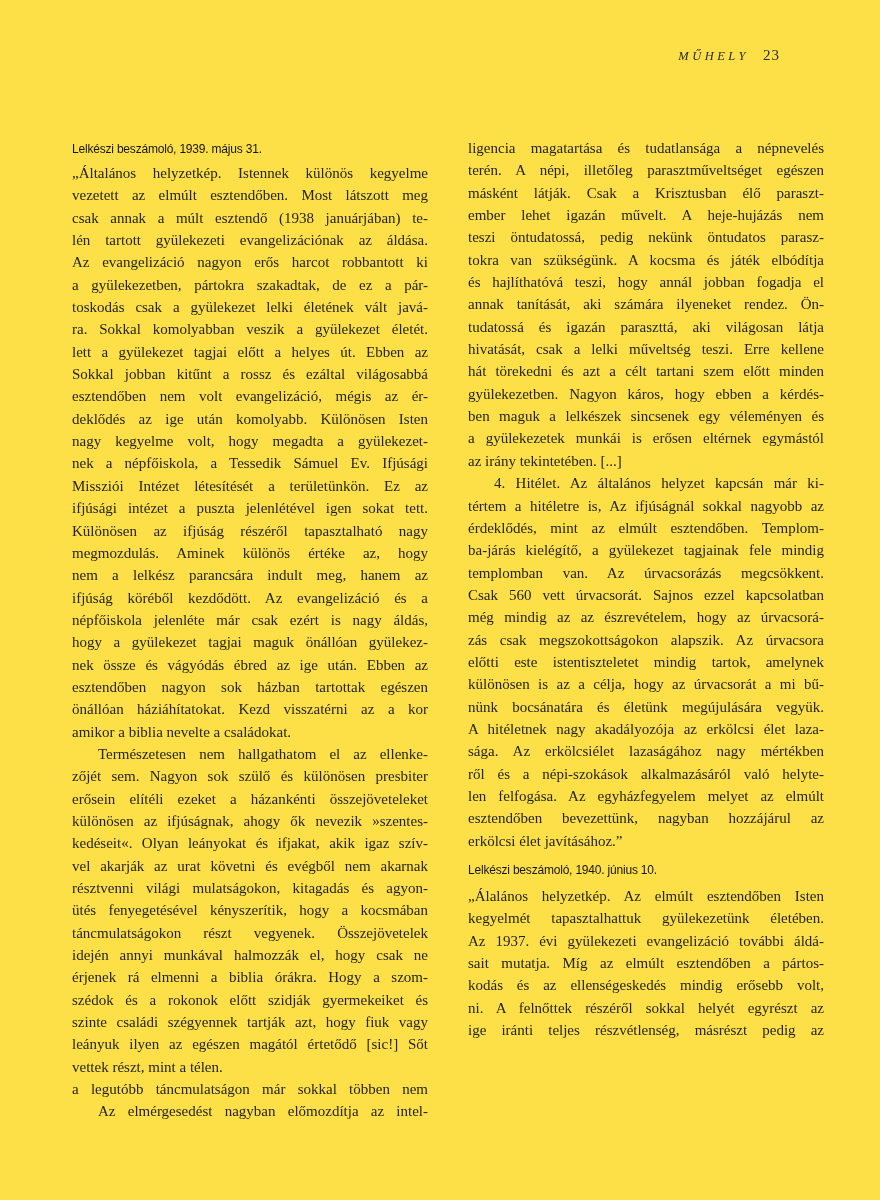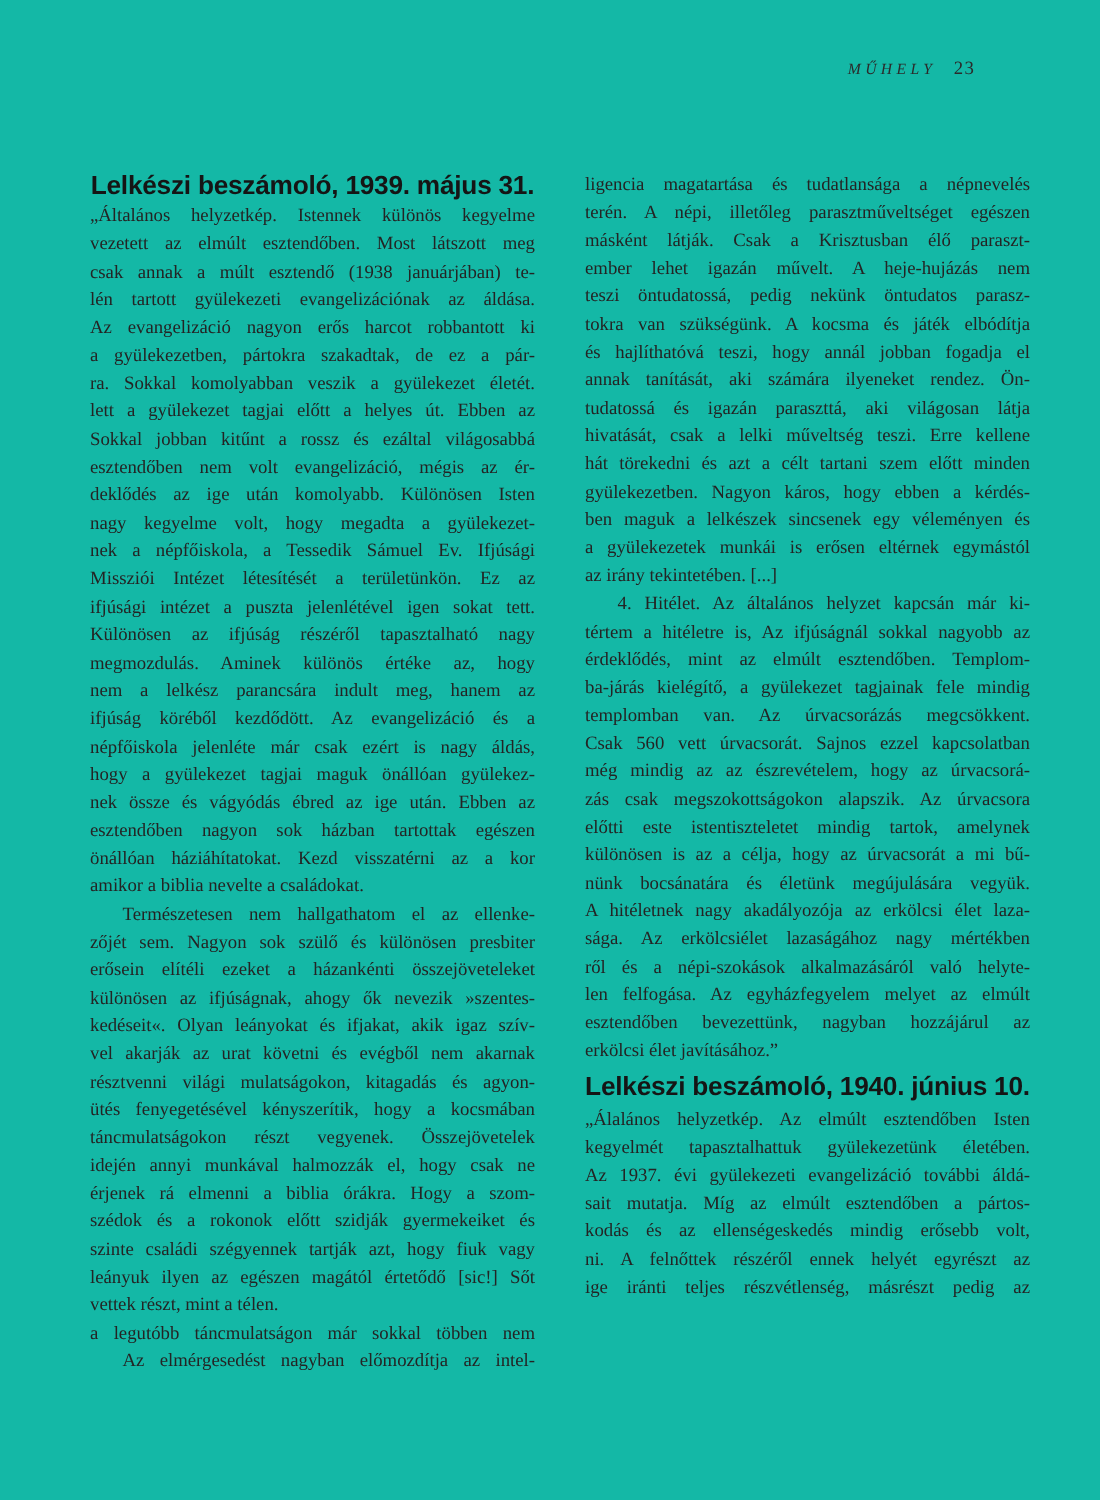--- a/index.html
+++ b/index.html
@@ -1,21 +1,21 @@
 <!DOCTYPE html>
 <html><head>
 <meta charset="utf-8">
 <style>
   html, body { margin: 0; padding: 0; background: #e8e8e8; }
   .page {
     position: relative;
     width: 880px;
     height: 1200px;
     margin: 0 auto;
-    background: #14b8a6;
+    background: #fde047;
     color: #222222;
     font-family: "Liberation Serif", serif;
     overflow: hidden;
   }
   .running-head {
     position: absolute;
     top: 46px;
     right: 100px;
     white-space: nowrap;
     color: #2b2b2b;
@@ -36,27 +36,26 @@
     position: absolute;
     top: 137px;
     width: 356px;
     font-size: 15px;
     color: #242424;
   }
   .col-left  { left: 72px; }
   .col-right { left: 468px; }
   .report-heading {
     font-family: "Liberation Sans", sans-serif;
-    font-weight: 700;
-    font-size: 21px;
+    font-weight: 400;
+    font-size: 12px;
     line-height: 24px;
     letter-spacing: -0.2px;
     color: #151515;
     margin: 0 0 1px 0;
-    text-align: center;
   }
   .col-right .report-heading {
     margin-top: 6px;
     margin-bottom: 3px;
   }
   .text-line {
     height: 22.35px;
     line-height: 22.35px;
     text-align: justify;
     text-align-last: justify;
@@ -74,20 +73,21 @@
     <span class="journal-section">MŰHELY</span><span class="page-number">23</span>
   </div>
   <div class="col col-left">
       <div class="report-heading">Lelkészi beszámoló, 1939. május 31.</div>
       <div class="text-line">„Általános helyzetkép. Istennek különös kegyelme</div>
       <div class="text-line">vezetett az elmúlt esztendőben. Most látszott meg</div>
       <div class="text-line">csak annak a múlt esztendő (1938 januárjában) te-</div>
       <div class="text-line">lén tartott gyülekezeti evangelizációnak az áldása.</div>
       <div class="text-line">Az evangelizáció nagyon erős harcot robbantott ki</div>
       <div class="text-line">a gyülekezetben, pártokra szakadtak, de ez a pár-</div>
+      <div class="text-line">toskodás csak a gyülekezet lelki életének vált javá-</div>
       <div class="text-line">ra. Sokkal komolyabban veszik a gyülekezet életét.</div>
       <div class="text-line">lett a gyülekezet tagjai előtt a helyes út. Ebben az</div>
       <div class="text-line">Sokkal jobban kitűnt a rossz és ezáltal világosabbá</div>
       <div class="text-line">esztendőben nem volt evangelizáció, mégis az ér-</div>
       <div class="text-line">deklődés az ige után komolyabb. Különösen Isten</div>
       <div class="text-line">nagy kegyelme volt, hogy megadta a gyülekezet-</div>
       <div class="text-line">nek a népfőiskola, a Tessedik Sámuel Ev. Ifjúsági</div>
       <div class="text-line">Missziói Intézet létesítését a területünkön. Ez az</div>
       <div class="text-line">ifjúsági intézet a puszta jelenlétével igen sokat tett.</div>
       <div class="text-line">Különösen az ifjúság részéről tapasztalható nagy</div>
@@ -150,16 +150,16 @@
       <div class="text-line">ről és a népi-szokások alkalmazásáról való helyte-</div>
       <div class="text-line">len felfogása. Az egyházfegyelem melyet az elmúlt</div>
       <div class="text-line">esztendőben bevezettünk, nagyban hozzájárul az</div>
       <div class="text-line para-end">erkölcsi élet javításához.”</div>
       <div class="report-heading">Lelkészi beszámoló, 1940. június 10.</div>
       <div class="text-line">„Álalános helyzetkép. Az elmúlt esztendőben Isten</div>
       <div class="text-line">kegyelmét tapasztalhattuk gyülekezetünk életében.</div>
       <div class="text-line">Az 1937. évi gyülekezeti evangelizáció további áldá-</div>
       <div class="text-line">sait mutatja. Míg az elmúlt esztendőben a pártos-</div>
       <div class="text-line">kodás és az ellenségeskedés mindig erősebb volt,</div>
-      <div class="text-line">ni. A felnőttek részéről ennek helyét egyrészt az</div>
+      <div class="text-line">ni. A felnőttek részéről sokkal helyét egyrészt az</div>
       <div class="text-line">ige iránti teljes részvétlenség, másrészt pedig az</div>
     </div>
 </div>
 
 </body></html>

